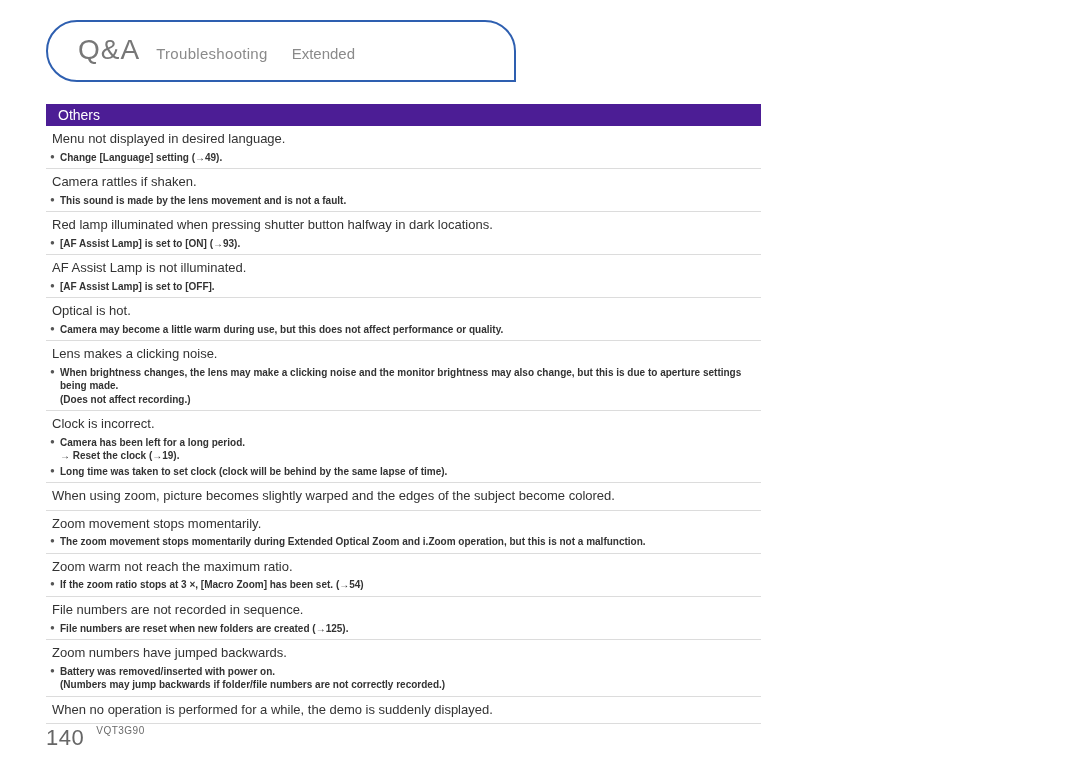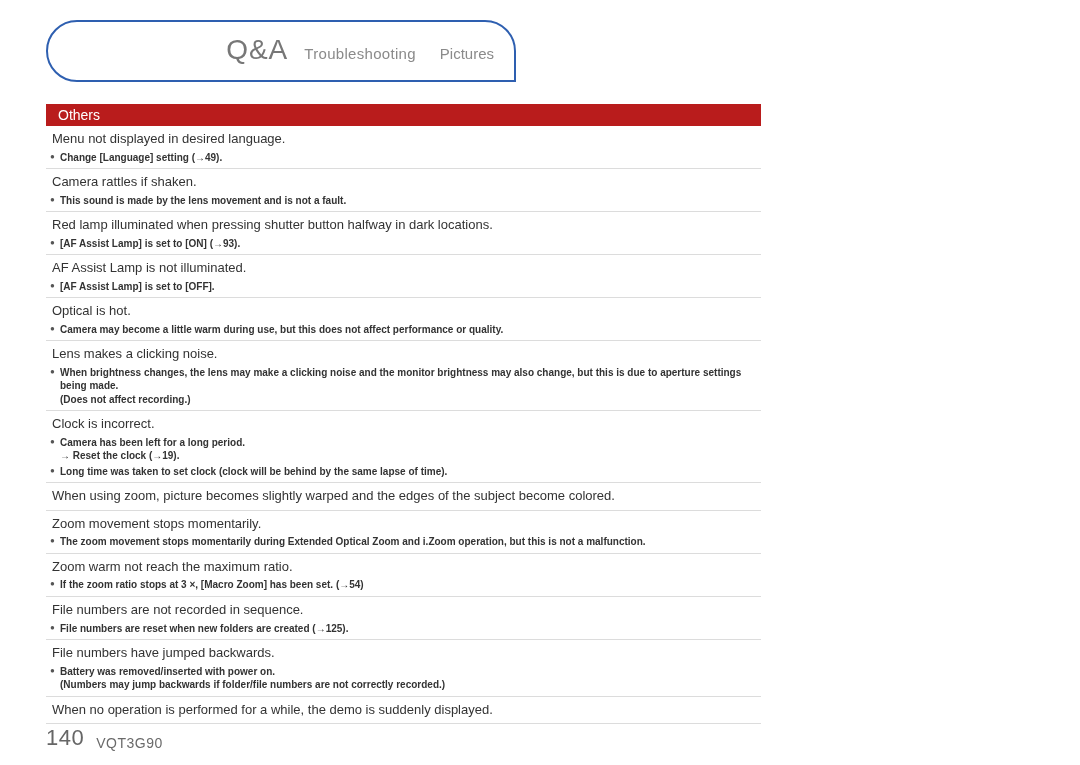--- a/index.html
+++ b/index.html
@@ -25,42 +25,41 @@
     border: 2px solid #2e5fb0;
     border-top-right-radius: 50px;
     border-top-left-radius: 50px;
     border-bottom-left-radius: 50px;
     padding: 12px 20px 0 30px;
     width: 470px;
     display: flex;
     align-items: baseline;
     gap: 16px;
     color: #888;
-    justify-content: flex-end;
   }
   .header-tab .qa {
     font-size: 28px;
     color: #777;
     font-weight: 400;
     letter-spacing: 1px;
   }
   .header-tab .sub {
     font-size: 15px;
     color: #8a8a8a;
     letter-spacing: 0.3px;
   }
   .header-tab .cont {
     font-size: 15px;
     color: #8a8a8a;
     margin-left: 8px;
   }
   
   .section-bar {
     margin-top: 22px;
-    background: #b91c1c;
+    background: #4c1d95;
     color: #ffffff;
     font-size: 14px;
     padding: 3px 12px;
     width: 715px;
   }
   
   .qa-block {
     border-bottom: 1px solid #dcdcdc;
     padding: 3px 0 3px 0;
     width: 715px;
@@ -90,43 +89,43 @@
   .qa-a .line2 {
     display: block;
     padding-left: 0;
   }
   
   .footer {
     position: absolute;
     left: 46px;
     top: 725px;
     display: flex;
-    align-items: flex-end;
+    align-items: flex-start;
     gap: 12px;
   }
   .footer .page-num {
     font-size: 22px;
     color: #666;
     letter-spacing: 0.5px;
   }
   .footer .doc-id {
-    font-size: 14px;
+    font-size: 10px;
     color: #6a6a6a;
     letter-spacing: 0.5px;
   }
 </style>
 </head>
 <body>
 
 <div class="page">
 
   <div class="header-tab">
     <span class="qa">Q&amp;A</span>
     <span class="sub">Troubleshooting</span>
-    <span class="cont">Pictures</span>
+    <span class="cont">Extended</span>
   </div>
 
   <div class="section-bar">Others</div>
 
   <div id="qa-list">
       <div class="qa-block">
         <div class="qa-q">Menu not displayed in desired language.</div>
         <div class="qa-a">Change [Language] setting (→49).</div>
       </div>
       <div class="qa-block">
@@ -163,21 +162,21 @@
       </div>
       <div class="qa-block">
         <div class="qa-q">Zoom warm not reach the maximum ratio.</div>
         <div class="qa-a">If the zoom ratio stops at 3 ×, [Macro Zoom] has been set. (→54)</div>
       </div>
       <div class="qa-block">
         <div class="qa-q">File numbers are not recorded in sequence.</div>
         <div class="qa-a">File numbers are reset when new folders are created (→125).</div>
       </div>
       <div class="qa-block">
-        <div class="qa-q">File numbers have jumped backwards.</div>
+        <div class="qa-q">Zoom numbers have jumped backwards.</div>
         <div class="qa-a">Battery was removed/inserted with power on.<span class="line2">(Numbers may jump backwards if folder/file numbers are not correctly recorded.)</span></div>
       </div>
       <div class="qa-block">
         <div class="qa-q">When no operation is performed for a while, the demo is suddenly displayed.</div>
       </div>
     </div>
 
 </div>
 
 <div class="footer">

